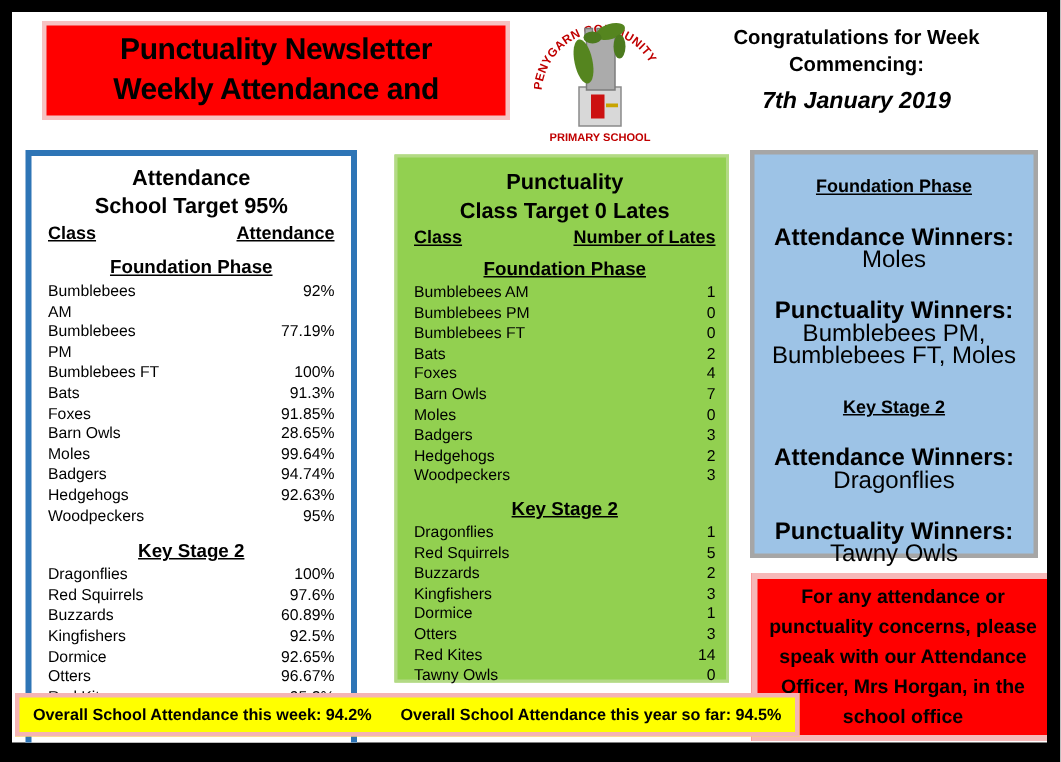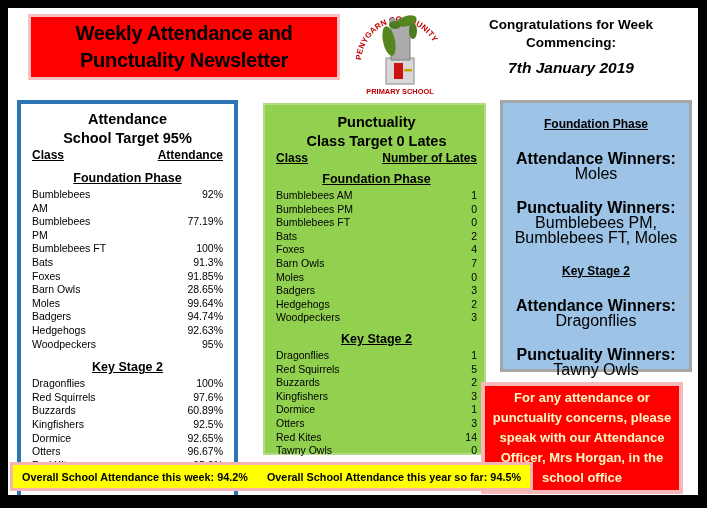--- a/index.html
+++ b/index.html
@@ -31,39 +31,39 @@
   .row{display:flex;font-size:10.5px;line-height:13.6px;padding:0 2px;gap:44px;}
   .row .cls{flex:1;}
   .row .val{width:37%;text-align:right;}
   
   .win-panel{left:492px;top:92px;width:192px;height:272px;background:#9DC3E6;border:3px solid #A6A6A6;padding:10px 6px;text-align:center;}
   .win-hdr{font-weight:700;font-size:12px;margin:4px 0 20px 0;}
   .win-group{margin-bottom:19px;font-size:16px;line-height:15px;}
   .win-label{font-weight:700;}
   
   .concerns{
-    left:473px;top:374px;width:202px;height:112px;background:#FF0000;border:4px solid #F6B8B8;
+    left:493px;top:374px;width:202px;height:112px;background:#FF0000;border:4px solid #F6B8B8;
     display:flex;align-items:center;justify-content:center;text-align:center;
-    color:#fef9c3;font-weight:700;font-size:13px;line-height:20px;padding:2px 6px;
+    color:#000000;font-weight:700;font-size:13px;line-height:20px;padding:2px 6px;
   }
   
   .overall{
     left:2px;top:454px;width:523px;height:29px;background:#FFFF00;border:3px solid #F5B4B4;
     display:flex;align-items:center;justify-content:space-between;
     font-weight:700;font-size:10.8px;padding:0 9px;
   }
 </style>
 </head>
 <body>
 
 <div class="frame">
 
   <div class="title-box">
+    <div class="t">Punctuality Newsletter</div>
     <div class="t">Weekly Attendance and</div>
-    <div class="t">Punctuality Newsletter</div>
   </div>
 
   <div class="logo">
     <svg width="88" height="90" viewBox="0 0 88 90">
       <defs>
         <path id="arcpath" d="M 5 56 A 39 42 0 0 1 83 56" fill="none"></path>
       </defs>
       <text font-size="8" font-weight="bold" fill="#C00000" letter-spacing="0.2">
         <textPath href="#arcpath" startOffset="3%">PENYGARN COMMUNITY</textPath>
       </text>

